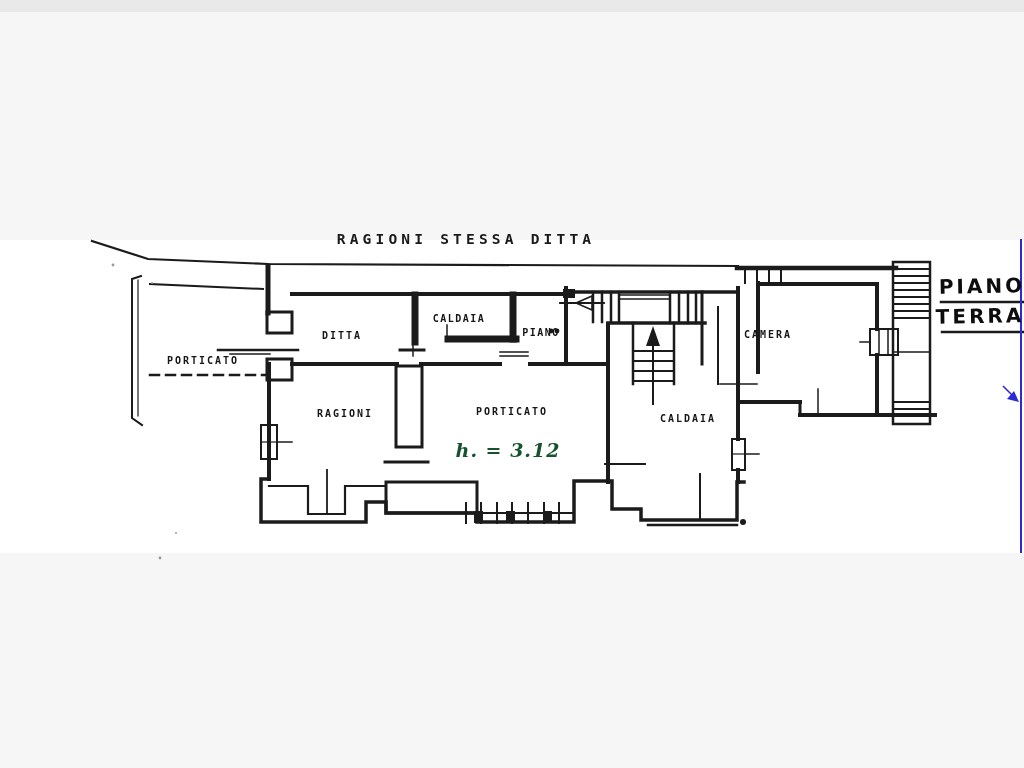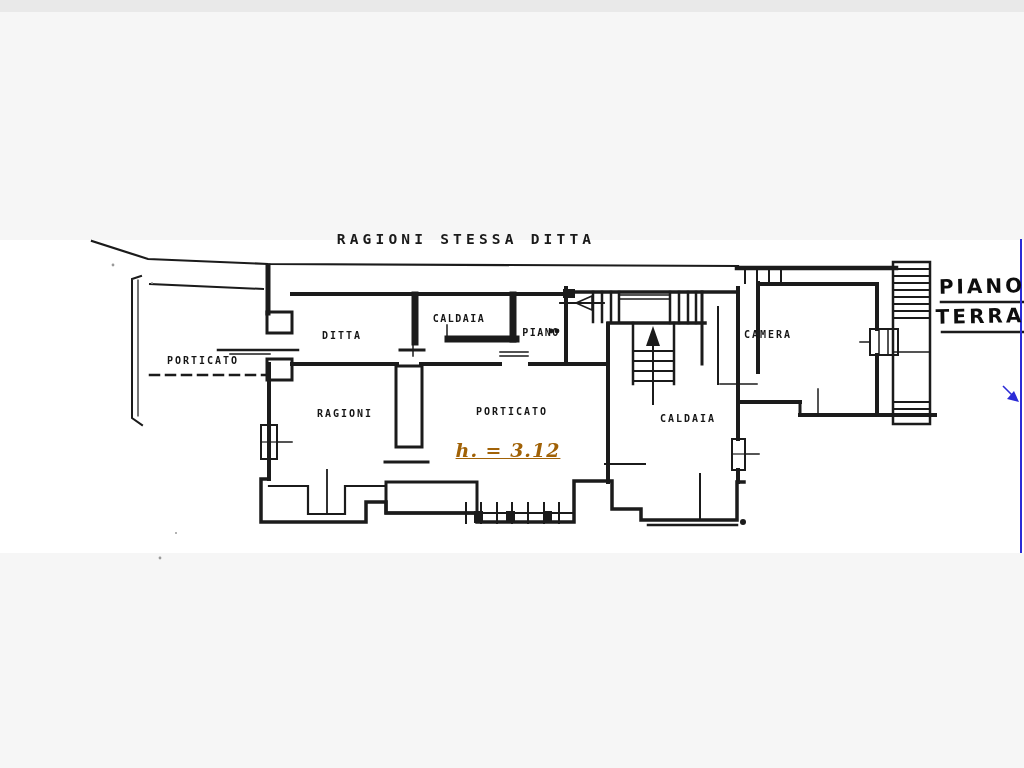--- a/index.html
+++ b/index.html
@@ -4,21 +4,21 @@
 <style>
   html,body{margin:0;padding:0;background:#e9e9e9;}
   .stage{position:relative;width:1024px;height:768px;margin:12px auto;background:#f6f6f6;overflow:hidden;
          font-family:"DejaVu Sans",sans-serif;}
   .scan{position:absolute;left:0;top:0;}
   .lbl{position:absolute;transform:translate(-50%,-50%);white-space:nowrap;color:#161616;
        font:bold 10px "DejaVu Sans Mono",monospace;letter-spacing:2px;}
   .lbl.small{font-size:10px;letter-spacing:1.5px;}
   .lbl.header{font:bold 14px "DejaVu Sans Mono",monospace;letter-spacing:4px;color:#1a1a1a;
               transform:translate(-50%,-50%) scale(1.04,0.96);}
-  .lbl.hand{font:bold italic 19px "DejaVu Serif",serif;letter-spacing:1px;color:#a16207;text-decoration:underline;}
+  .lbl.hand{font:bold italic 19px "DejaVu Serif",serif;letter-spacing:1px;color:#14532d;}
   .lbl.floor{font:bold 20px "DejaVu Sans",sans-serif;letter-spacing:3px;color:#0d0d0d;
              transform:translate(-50%,-50%) rotate(-1deg);}
 </style>
 </head>
 <body>
 
 <div class="stage">
 
   <svg class="scan" width="1024" height="768" viewBox="0 0 1024 768">
 

